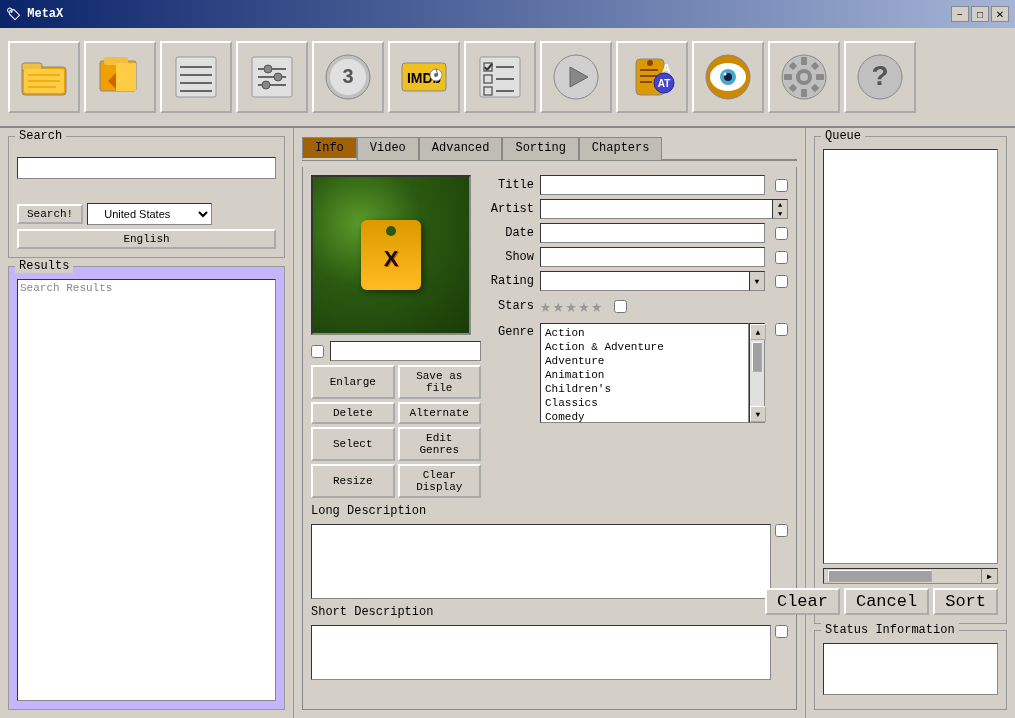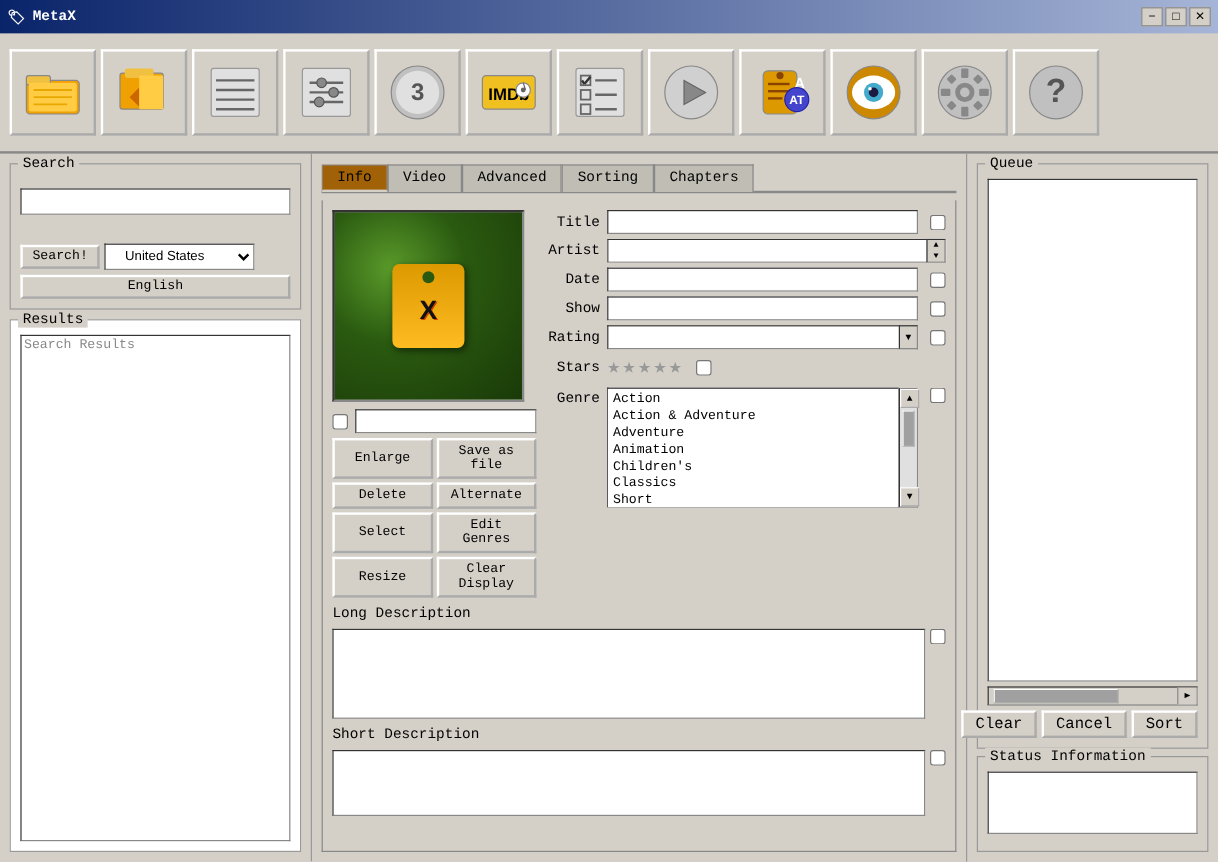--- a/index.html
+++ b/index.html
@@ -55,21 +55,21 @@
       width: 48px; height: 48px;
       display: flex; align-items: center; justify-content: center;
       font-size: 28px;
     }
     .main-area {
       display: flex;
       height: calc(718px - 28px - 100px);
       gap: 0;
     }
     .left-panel {
-      width: 260px;
+      width: 294px;
       padding: 8px;
       display: flex;
       flex-direction: column;
       gap: 8px;
       border-right: 1px solid #999;
     }
     .group-box {
       border: 1px solid #999;
       padding: 4px 8px 8px;
       position: relative;
@@ -105,21 +105,21 @@
       background: white;
       padding: 1px 12px;
       font-size: 11px;
       height: 22px;
     }
     .results-box {
       flex: 1;
       border: 1px solid #999;
       padding: 4px 8px 8px;
       position: relative;
-      background: #ffffff;
+      background: #c4b5fd;
       display: flex;
       flex-direction: column;
     }
     .results-list {
       flex: 1;
       background: white;
       border: 1px inset #888;
       margin-top: 8px;
       overflow-y: auto;
       padding: 2px;
@@ -300,21 +300,21 @@
       left: 4px; width: 60%; height: 12px;
       background: #a0a0a0;
       border: 1px outset #fff;
     }
     .queue-buttons { display: flex; gap: 4px; margin-top: 4px; justify-content: flex-end; }
     .queue-btn {
       background: #d4d0c8;
       border: 2px outset #fff;
       padding: 2px 10px;
       cursor: pointer;
-      font-size: 13px;
+      font-size: 17px;
       font-family: 'Courier New', monospace;
     }
     .status-box {
       border: 1px solid #999;
       padding: 4px 8px 8px;
       position: relative;
       height: 80px;
     }
     .status-area {
       background: white;
@@ -648,21 +648,21 @@
           <div style="display:flex; align-items:flex-start; gap:6px; margin-top:2px;">
             <span class="field-label" style="margin-top:2px;">Genre</span>
             <div style="flex:1; display:flex; gap:0;">
               <div class="genre-list">
                 <div class="genre-item">Action</div>
                 <div class="genre-item">Action &amp; Adventure</div>
                 <div class="genre-item">Adventure</div>
                 <div class="genre-item">Animation</div>
                 <div class="genre-item">Children's</div>
                 <div class="genre-item">Classics</div>
-                <div class="genre-item">Short</div>
+                <div class="genre-item">Comedy</div>
 
               </div>
               <div class="scrollbar-v">
                 <div class="scroll-arrow">▲</div>
                 <div class="scroll-track">
                   <div class="scroll-thumb"></div>
                 </div>
                 <div class="scroll-arrow">▼</div>
               </div>
             </div>

